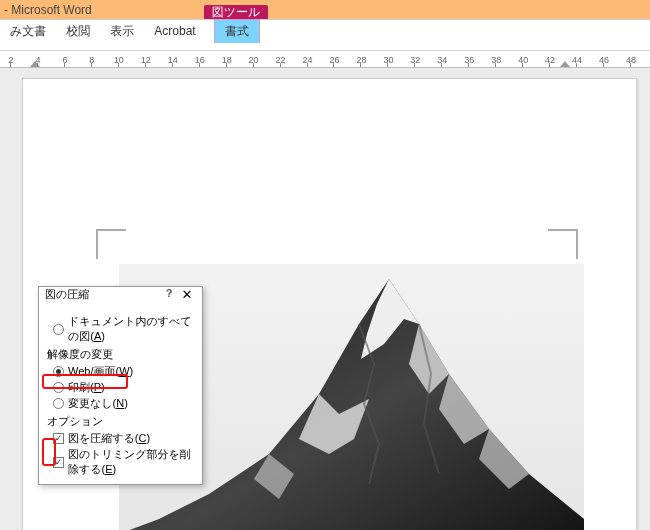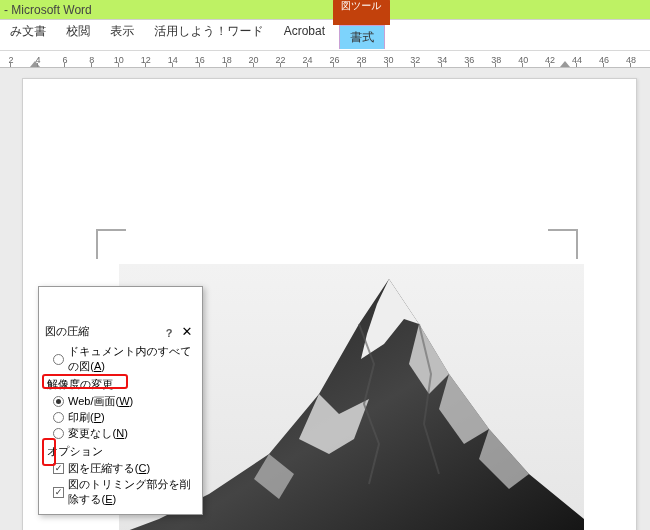--- a/index.html
+++ b/index.html
@@ -1,39 +1,39 @@
 <!DOCTYPE html>
 <html><head>
 <meta charset="utf-8">
 <style>
   * { box-sizing: border-box; margin: 0; padding: 0; }
   html, body { width: 650px; height: 530px; overflow: hidden; font-family: "Meiryo UI", Meiryo, sans-serif; font-size: 11px; background: #f3f3f3; }
-  .titlebar { height: 20px; background: #bef264; border-bottom: 1px solid #d0d0d0; display: flex; align-items: center; padding-left: 4px; color: #444; font-size: 12px; }
+  .titlebar { height: 20px; background: #fdba74; border-bottom: 1px solid #d0d0d0; display: flex; align-items: center; padding-left: 4px; color: #444; font-size: 12px; }
   .menubar { height: 22px; background: #fff; display: flex; align-items: center; font-size: 12px; color: #333; }
   .menubar .item { padding: 3px 10px; cursor: pointer; }
-  .menubar .tool-group { background:#c2410c; color:#fff; font-size:10px; padding:0 8px; height:26px; line-height:14px; border-radius:2px 2px 0 0; margin-left:-2px; margin-top:-14px;}
+  .menubar .tool-group { background:#be185d; color:#fff; font-size:12px; padding:0 8px; height:14px; line-height:14px; border-radius:2px 2px 0 0; margin-left:-2px; margin-top:-14px;}
   .menubar .tool-wrap { display:flex; flex-direction:column; align-items:center;}
   .menubar .active { background:#7dd3fc; border:1px solid #c9a0d4; border-bottom:none; }
   .ribbon-gap { height:8px; background:#fff;}
   .ruler { height:18px; background:#fff; border-top:1px solid #d8d8d8; border-bottom:1px solid #bfbfbf; position:relative; font-size:9px; color:#666; overflow:hidden;}
   .ruler .tick { position:absolute; top:2px; bottom:0; }
   .ruler .tick .num { position:absolute; top:2px; left:-5px; width:12px; text-align:center;}
   .ruler .tick .line { position:absolute; bottom:0; left:0; width:1px; height:4px; background:#888;}
   .ruler .marker-left, .ruler .marker-right { position:absolute; bottom:0; width:0; height:0; border-left:5px solid transparent; border-right:5px solid transparent; border-bottom:6px solid #999;}
   .ruler .marker-left { left:30px;}
   .ruler .marker-right { right:80px;}
   .doc-area { position:relative; height:462px; background:#ebebeb; }
   .page { position:absolute; left:22px; top:10px; width:615px; height:460px; background:#fff; border:1px solid #cfcfcf; box-shadow:1px 1px 3px rgba(0,0,0,0.1);}
   .crop-tl, .crop-tr { position:absolute; width:30px; height:30px; }
   .crop-tl { left:73px; top:150px; border-left:2px solid #aaa; border-top:2px solid #aaa;}
   .crop-tr { right:58px; top:150px; border-right:2px solid #aaa; border-top:2px solid #aaa;}
   .mountain { position:absolute; left:96px; top:185px; width:465px; height:300px; overflow:hidden; }
   .mountain svg { width:100%; height:100%; display:block;}
   .dialog { position:absolute; left:38px; top:218px; width:165px; background:#fff; border:1px solid #999; box-shadow:2px 2px 6px rgba(0,0,0,0.25); font-size:11px;}
-  .dialog .dlg-title { height:22px; display:flex; align-items:flex-end; padding:0 6px; font-size:11px;margin-top:30px;}
+  .dialog .dlg-title { height:22px; display:flex; align-items:flex-start; padding:0 6px; font-size:11px;}
   .dialog .dlg-title .txt { flex:1;}
   .dialog .dlg-title .help { width:18px; text-align:center; color:#555; cursor:pointer; font-weight:bold;}
   .dialog .dlg-title .close { width:18px; text-align:center; cursor:pointer; font-size:13px;}
   .dialog .body { padding:4px 8px 6px 8px;}
   .dialog .section-label { margin:3px 0 2px 0;}
   .dialog .opt { display:flex; align-items:center; margin:1px 0 1px 6px; line-height:15px;}
   .dialog .radio { width:11px; height:11px; border:1px solid #777; border-radius:50%; margin-right:4px; display:inline-flex; align-items:center; justify-content:center; flex-shrink:0;}
   .dialog .radio.sel::after { content:""; width:5px; height:5px; background:#333; border-radius:50%;}
   .dialog .chk { width:11px; height:11px; border:1px solid #777; margin-right:4px; display:inline-flex; align-items:center; justify-content:center; flex-shrink:0; font-size:9px; line-height:9px;}
   .dialog .chk.sel::after { content:"✓"; color:#333;}
@@ -48,21 +48,20 @@
 <body>
 
 <div class="titlebar">
   <span> - Microsoft Word</span>
 </div>
 
 <div class="menubar">
   <span class="item">み文書</span>
   <span class="item">校閲</span>
   <span class="item">表示</span>
-  <span class="item">活用しよう！ワード</span>
   <span class="item">Acrobat</span>
   <div class="tool-wrap">
     <span class="tool-group">図ツール</span>
     <span class="item active">書式</span>
   </div>
 </div>
 <div class="ribbon-gap"></div>
 
 <div class="ruler" id="ruler">
   <div class="marker-left"></div>

